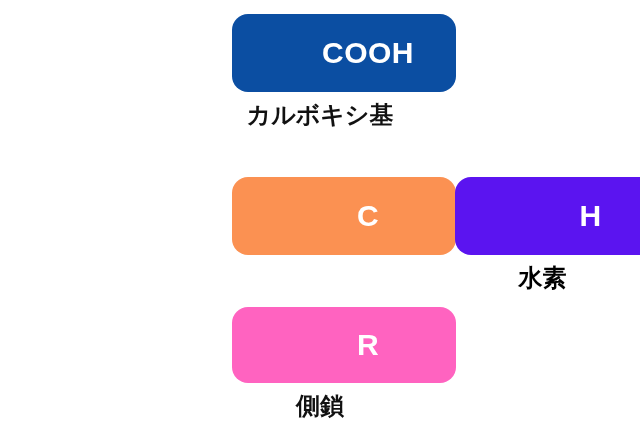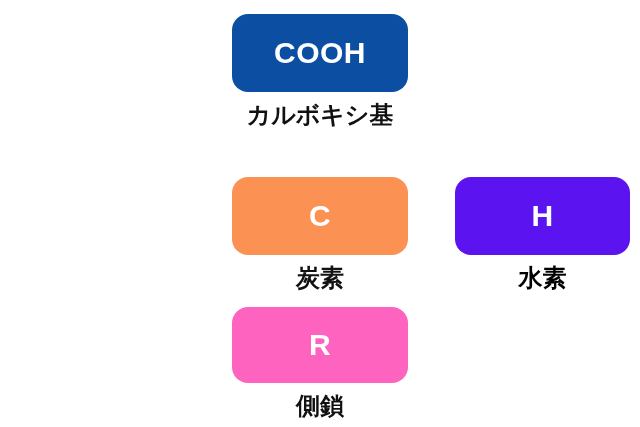--- a/index.html
+++ b/index.html
@@ -27,20 +27,21 @@
   .chip {
     position: absolute;
     left: 0;
     top: 0;
     width: 100%;
     height: 78px;
     border-radius: 16px;
     display: flex;
     align-items: center;
     justify-content: center;
+    padding-left: 48px;
   }
   .chip-symbol {
     color: #ffffff;
     font-size: 30px;
     font-weight: bold;
     line-height: 1;
     letter-spacing: 0.5px;
     font-family: "Liberation Sans", "DejaVu Sans", sans-serif;
     white-space: nowrap;
   }
@@ -77,21 +78,20 @@
       <span class="chip-symbol" style="color: rgb(255, 255, 255);">COOH</span>
     </div>
     <div class="node-label" style="color: rgb(17, 17, 17); text-align: center;">カルボキシ基</div>
   </div>
 
 
   <div class="node" id="node-carbon">
     <div class="chip" style="background-color: rgb(251, 145, 82);">
       <span class="chip-symbol" style="color: rgb(255, 255, 255);">C</span>
     </div>
-    <div class="node-label" style="color: rgb(17, 17, 17);">炭素</div>
   </div>
 
   <div class="node" id="node-hydrogen">
     <div class="chip" style="background-color: rgb(91, 20, 240);">
       <span class="chip-symbol" style="color: rgb(255, 255, 255);">H</span>
     </div>
     <div class="node-label" style="color: #000000;">水素</div>
   </div>
 
   <div class="node" id="node-sidechain">

